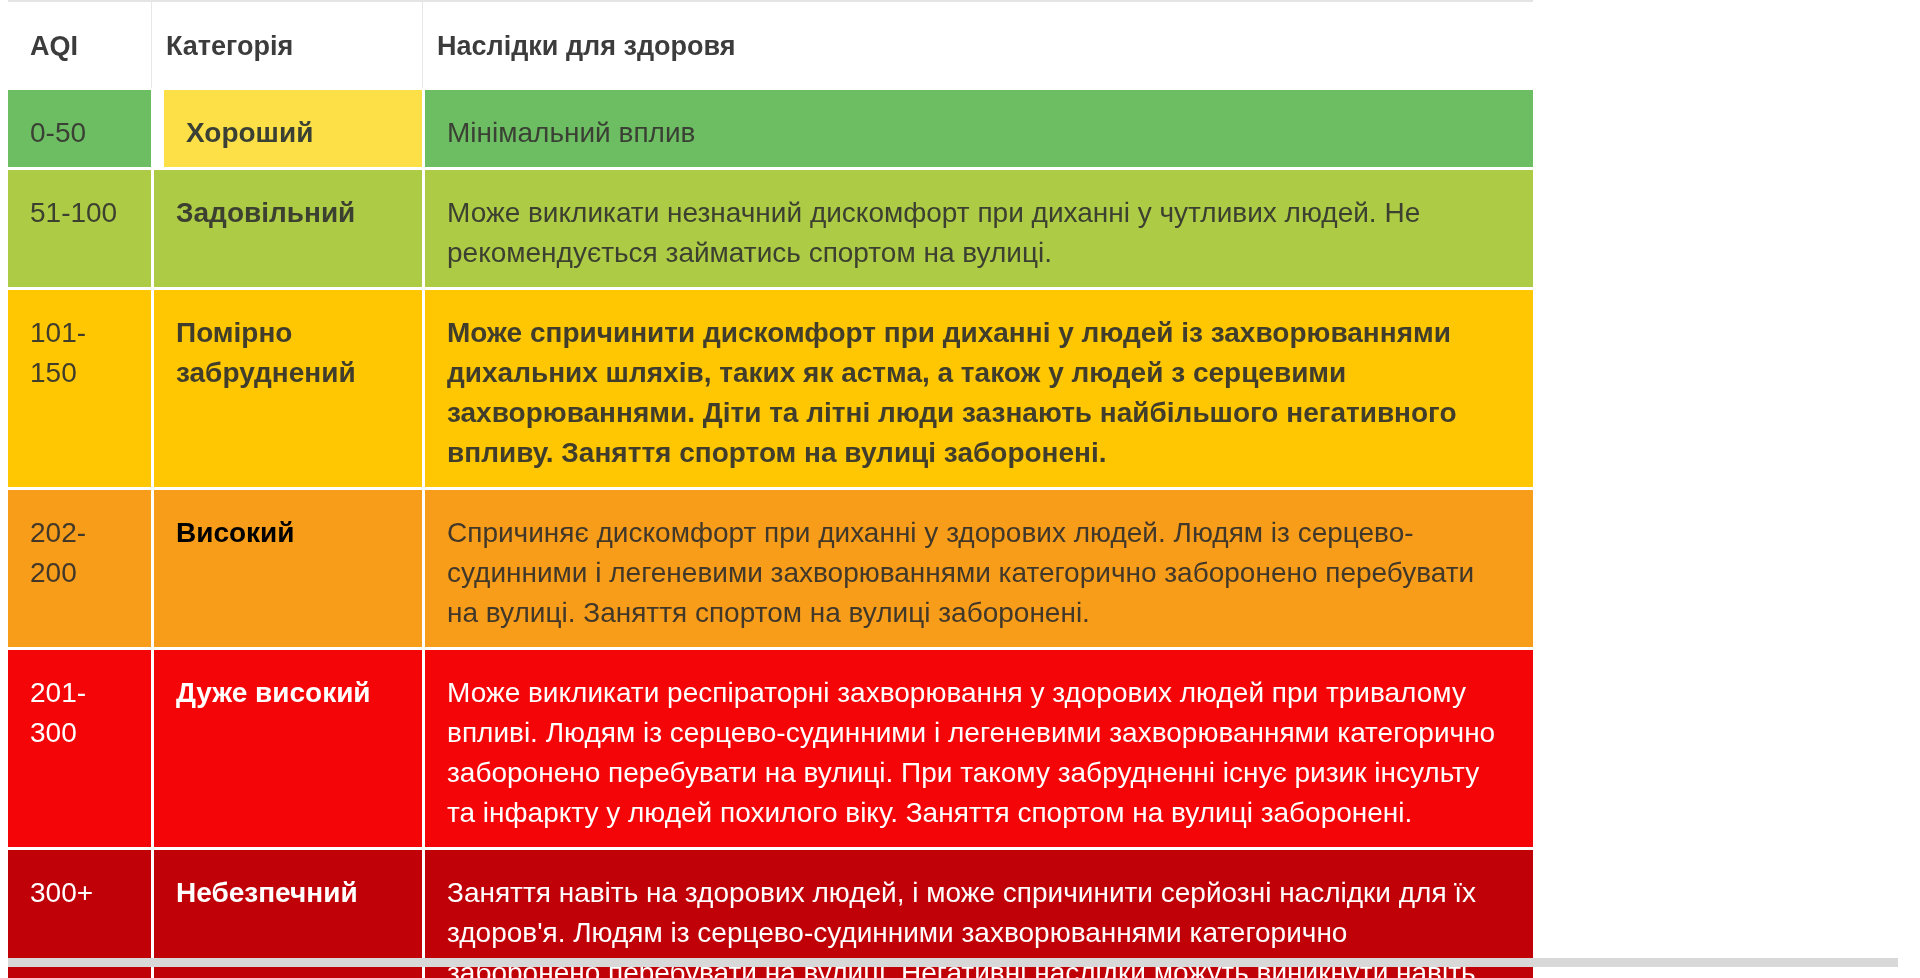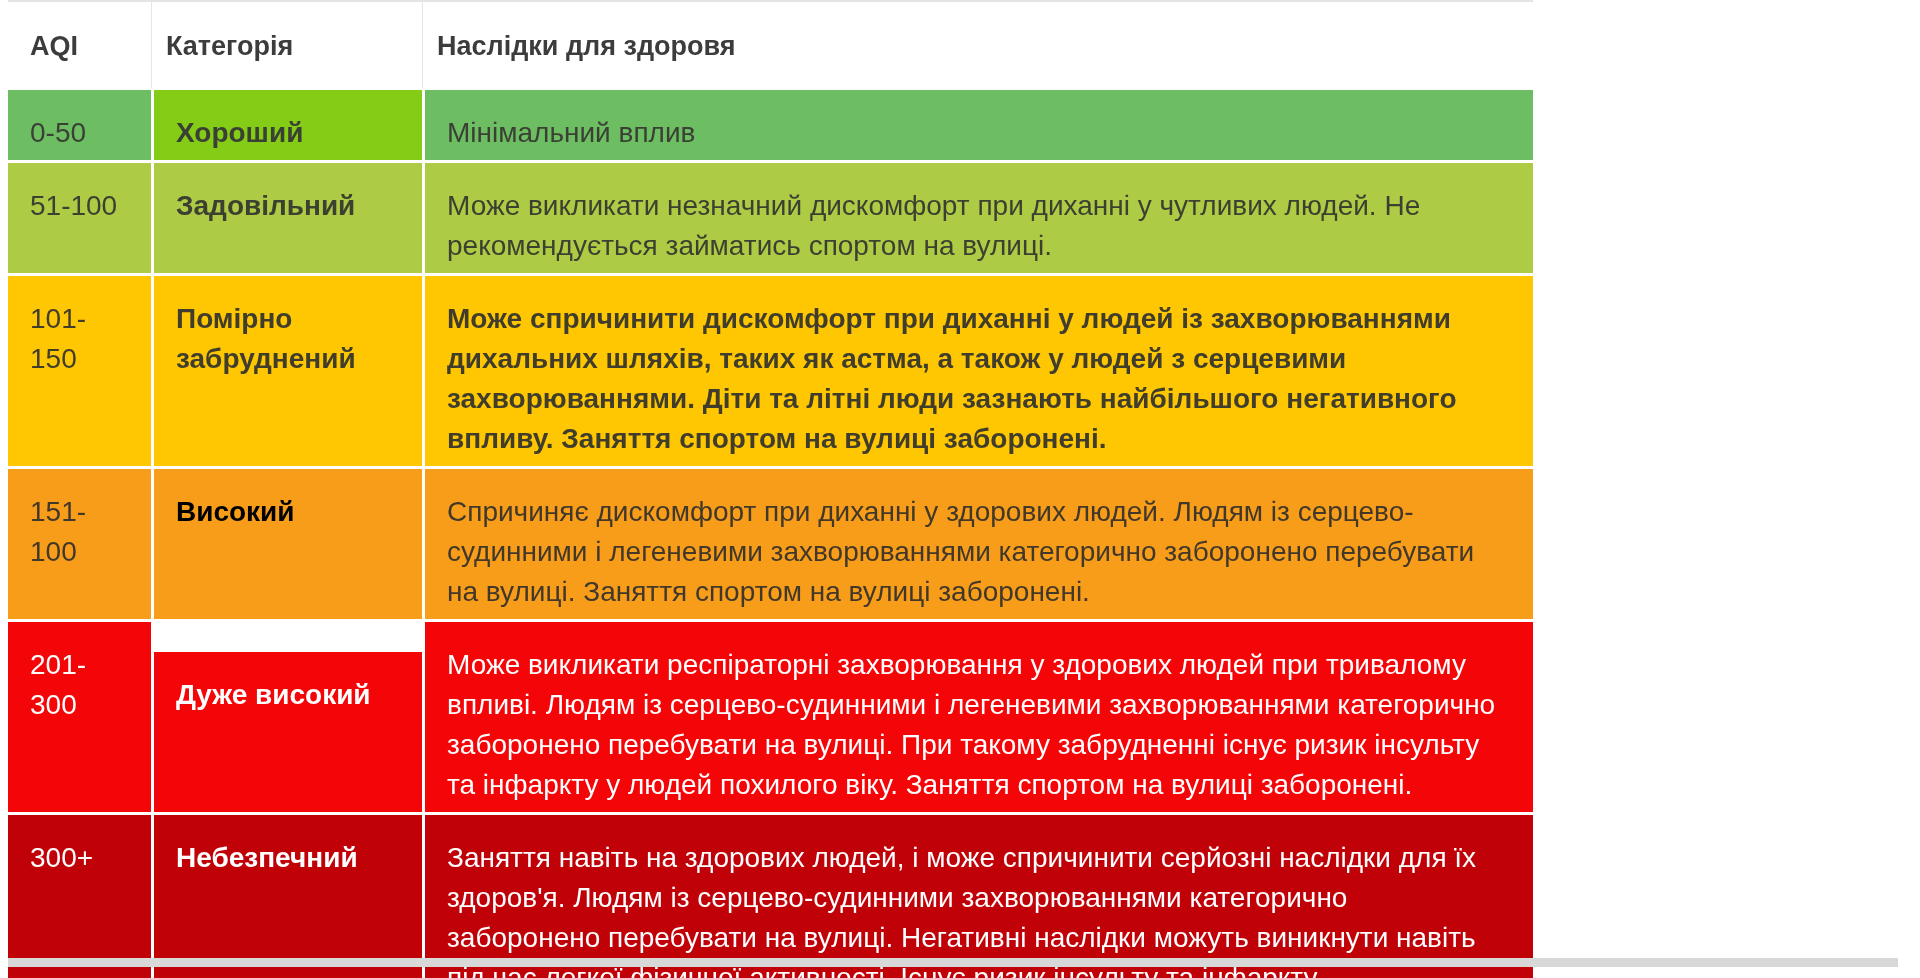--- a/index.html
+++ b/index.html
@@ -21,21 +21,21 @@
     width: 1525px;
   }
   .t-row {
     display: grid;
     grid-template-columns: 143px 268px 1fr;
     column-gap: 3px;
     background: #ffffff;
     margin-bottom: 3px;
   }
   .cell {
-    padding: 23px 28px 7px 22px;
+    padding: 23px 28px 14px 22px;
     font-size: 28px;
     line-height: 40px;
     color: #3e3e36;
   }
   .header-row {
     border-top: 2px solid #e4e4e4;
     margin-bottom: 2px;
   }
   .header-row .cell {
     background: #ffffff;
@@ -68,45 +68,45 @@
 <div class="aqi-table">
 
   <div class="t-row header-row">
     <div class="cell">AQI</div>
     <div class="cell">Категорія</div>
     <div class="cell">Наслідки для здоровя</div>
   </div>
 
   <div class="t-row">
     <div class="cell aqi-cell" style="background-color: rgb(109, 190, 99); color: rgb(58, 64, 52);">0-50</div>
-    <div class="cell cat-cell" style="background-color: #84cc16; color: rgb(58, 64, 52);">Хороший</div>
+    <div class="cell cat-cell" style="background-color: #fde047; color: rgb(58, 64, 52); margin-left: 10px;">Хороший</div>
     <div class="cell eff-cell" style="background-color: rgb(109, 190, 99); color: rgb(58, 64, 52);">Мінімальний вплив</div>
   </div>
 
   <div class="t-row">
     <div class="cell aqi-cell" style="background-color: rgb(174, 203, 69); color: rgb(60, 64, 48);">51-100</div>
     <div class="cell cat-cell" style="background-color: rgb(174, 203, 69); color: rgb(60, 64, 48);">Задовільний</div>
     <div class="cell eff-cell" style="background-color: rgb(174, 203, 69); color: rgb(60, 64, 48);">Може викликати незначний дискомфорт при диханні у чутливих людей. Не рекомендується займатись спортом на вулиці.</div>
   </div>
 
   <div class="t-row">
     <div class="cell aqi-cell" style="background-color: rgb(255, 199, 2); color: rgb(64, 61, 44);">101-150</div>
     <div class="cell cat-cell" style="background-color: rgb(255, 199, 2); color: rgb(64, 61, 44);">Помірно забруднений</div>
     <div class="cell eff-cell" style="background-color: rgb(255, 199, 2); color: rgb(64, 61, 44); font-weight: bold;">Може спричинити дискомфорт при диханні у людей із захворюваннями дихальних шляхів, таких як астма, а також у людей з серцевими захворюваннями. Діти та літні люди зазнають найбільшого негативного впливу. Заняття спортом на вулиці заборонені.</div>
   </div>
 
   <div class="t-row">
-    <div class="cell aqi-cell" style="background-color: rgb(248, 157, 26); color: rgb(66, 56, 42);">151-100</div>
+    <div class="cell aqi-cell" style="background-color: rgb(248, 157, 26); color: rgb(66, 56, 42);">202-200</div>
     <div class="cell cat-cell" style="background-color: rgb(248, 157, 26); color: #000000;">Високий</div>
     <div class="cell eff-cell" style="background-color: rgb(248, 157, 26); color: rgb(66, 56, 42);">Спричиняє дискомфорт при диханні у здорових людей. Людям із серцево-судинними і легеневими захворюваннями категорично заборонено перебувати на вулиці. Заняття спортом на вулиці заборонені.</div>
   </div>
 
   <div class="t-row">
     <div class="cell aqi-cell" style="background-color: rgb(244, 6, 8); color: rgb(255, 255, 255);">201-300</div>
-    <div class="cell cat-cell" style="background-color: rgb(244, 6, 8); color: rgb(255, 255, 255); margin-top: 30px;">Дуже високий</div>
+    <div class="cell cat-cell" style="background-color: rgb(244, 6, 8); color: rgb(255, 255, 255);">Дуже високий</div>
     <div class="cell eff-cell" style="background-color: rgb(244, 6, 8); color: rgb(255, 255, 255);">Може викликати респіраторні захворювання у здорових людей при тривалому впливі. Людям із серцево-судинними і легеневими захворюваннями категорично заборонено перебувати на вулиці. При такому забрудненні існує ризик інсульту та інфаркту у людей похилого віку. Заняття спортом на вулиці заборонені.</div>
   </div>
 
   <div class="t-row">
     <div class="cell aqi-cell" style="background-color: rgb(192, 2, 8); color: rgb(255, 255, 255);">300+</div>
     <div class="cell cat-cell" style="background-color: rgb(192, 2, 8); color: rgb(255, 255, 255);">Небезпечний</div>
     <div class="cell eff-cell" style="background-color: rgb(192, 2, 8); color: rgb(255, 255, 255);">Заняття навіть на здорових людей, і може спричинити серйозні наслідки для їх здоров'я. Людям із серцево-судинними захворюваннями категорично заборонено перебувати на вулиці. Негативні наслідки можуть виникнути навіть під час легкої фізичної активності. Існує ризик інсульту та інфаркту.</div>
   </div>
 
 </div>

